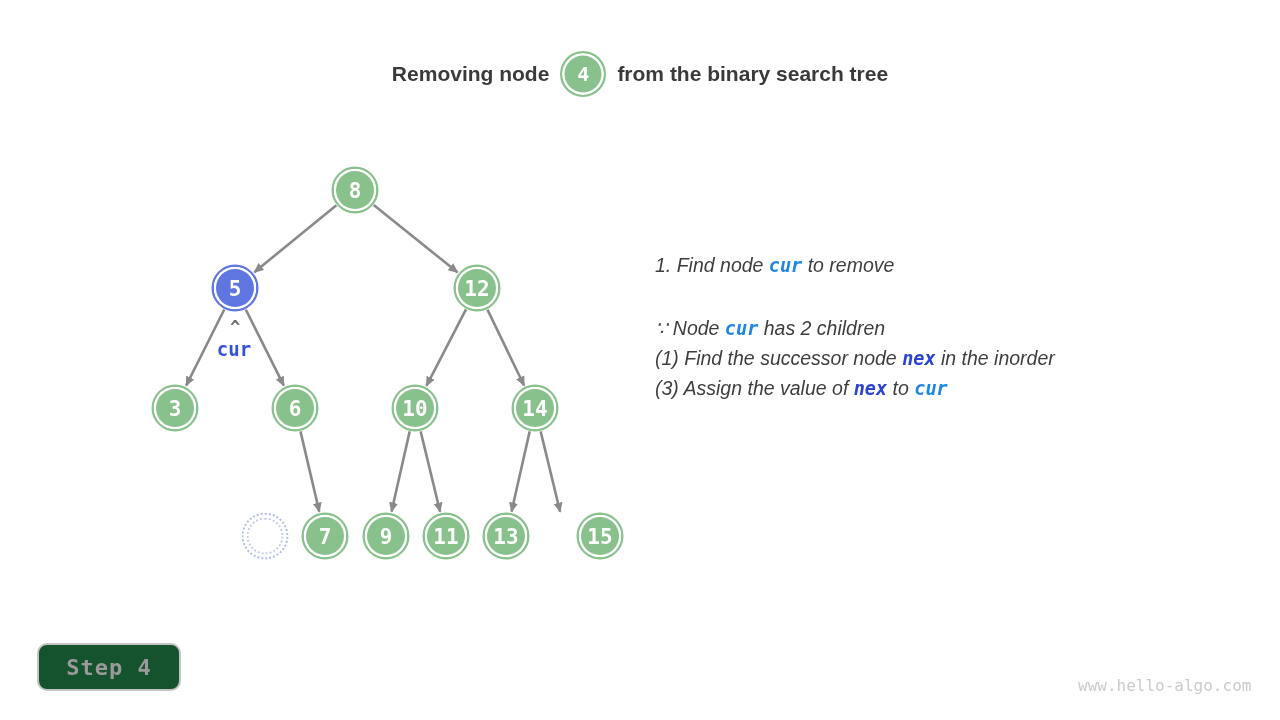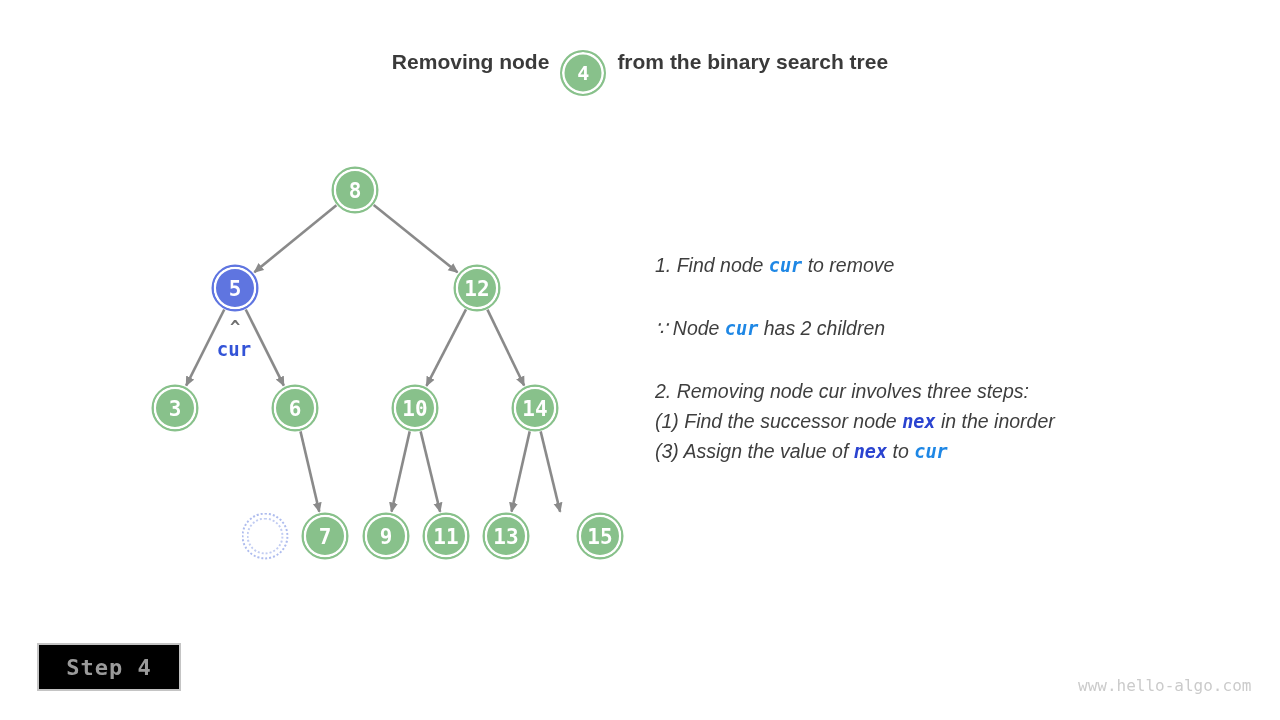--- a/index.html
+++ b/index.html
@@ -7,21 +7,21 @@
   body {
     position:relative;
     background:#ffffff;
     font-family:"Liberation Sans", sans-serif;
     overflow:hidden;
   }
 
   
   .title-bar {
     position:absolute; left:0; top:50px; width:1280px; height:48px;
-    display:flex; justify-content:center; gap:11px;
+    display:flex; align-items:center; justify-content:center; gap:11px;
   }
   .title-text { font-size:21px; font-weight:bold; color:#3a3a3a; }
   .node-inline {
     width:46px; height:46px; border-radius:50%;
     display:flex; align-items:center; justify-content:center;
     color:#fff; font-family:"DejaVu Sans Mono", monospace;
     font-weight:bold; font-size:20px;
   }
 
   
@@ -70,21 +70,21 @@
     font-family:"DejaVu Sans Mono", monospace;
   }
   .pill {
     position:absolute; left:-22px; top:-7px; width:330px; height:44px;
     border-radius:22px; background:#e9e9e9; z-index:-1;
   }
 
   
   .step-box {
     position:absolute; left:37px; top:643px; width:144px; height:48px;
-    border:2px solid #c4c4c4; border-radius:0; background:#000000;
+    border:2px solid #c4c4c4; border-radius:10px; background:#14532d;
     display:flex; align-items:center; justify-content:center;
     font-family:"DejaVu Sans Mono", monospace; font-weight:bold;
     font-size:22px; color:#9a9a9a; letter-spacing:1px;
   }
 
   
   .watermark {
     position:absolute; left:1078px; top:676px;
     font-family:"DejaVu Sans Mono", monospace;
     font-size:16px; color:#cbcbcb;
@@ -135,21 +135,20 @@
     <div class="node green" style="left: 506px; top: 536px;">13</div>
     <div class="node green" style="left: 600px; top: 536px;">15</div>
   </div>
 
 <div class="pointer-arrow">^</div>
 <div class="pointer-label">cur</div>
 
 <div class="steps">
     <div class="sline"><span>1. Find node </span><span class="seg-cur">cur</span><span> to remove</span></div>
     <div class="sline gap-lg"><span>∵ Node </span><span class="seg-cur">cur</span><span> has 2 children</span></div>
-    <div class="sline gap-lg"><span>2. Removing node cur involves three steps:</span></div>
     <div class="sline gap-sm"><span>(1) Find the successor node </span><span class="seg-nex">nex</span><span> in the inorder</span></div>
     <div class="sline gap-sm"><span>(3) Assign the value of </span><span class="seg-nex">nex</span><span> to </span><span class="seg-cur">cur</span></div>
   </div>
 
 <div class="step-box">
   <span>Step 4</span>
 </div>
 
 <div class="watermark">www.hello-algo.com</div>
 

